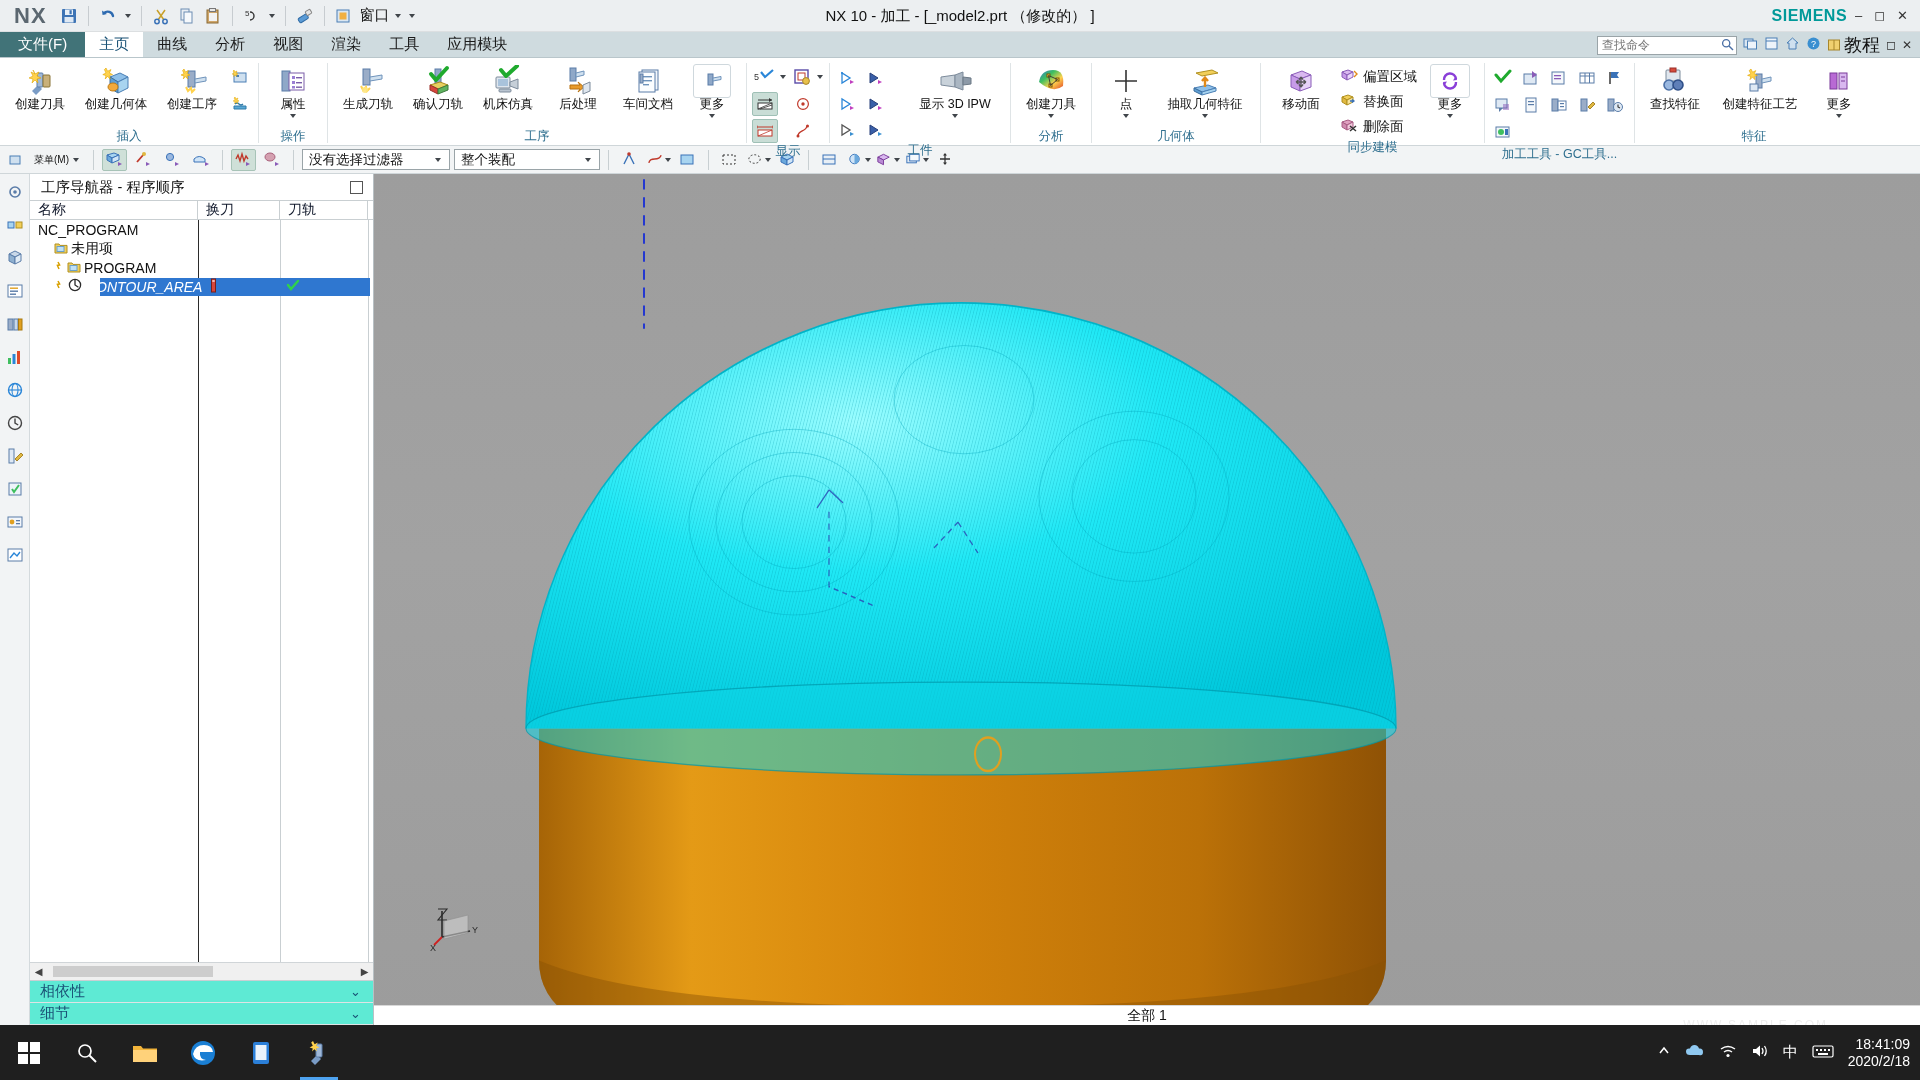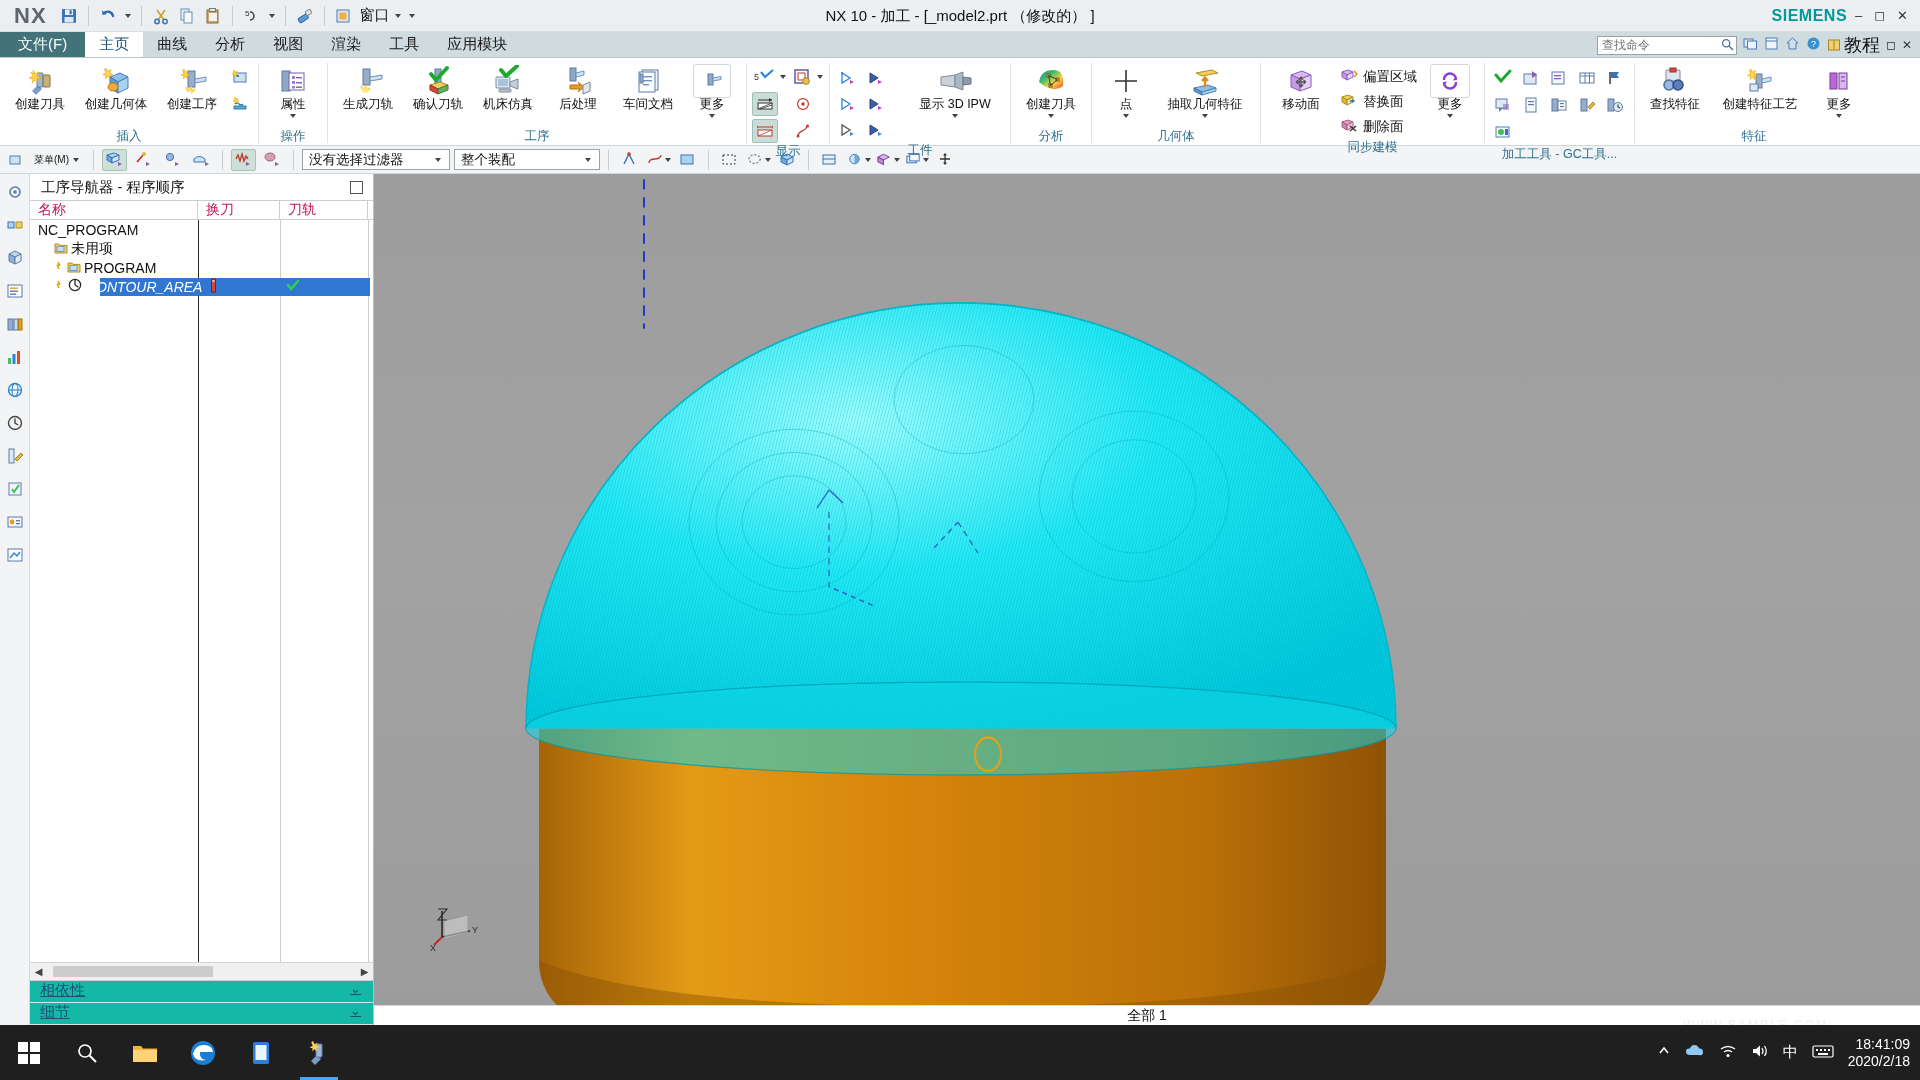--- a/index.html
+++ b/index.html
@@ -109,21 +109,21 @@
     width:344px;background:#fff;border-right:1px solid #b8c0c4;
     display:flex;flex-direction:column;
   }
   .nav-title{
     height:26px;display:flex;align-items:center;justify-content:space-between;
     padding:0 10px 0 11px;font-size:14.5px;color:#111;background:#fff;
   }
   .pinbox{ width:13px;height:13px;border:1.3px solid #555; }
   .nav-head{
     display:flex;height:20px;background:#fff;border-top:1px solid #c9cfd2;border-bottom:1px solid #c9cfd2;
-    font-size:14px;color:#be185d;
+    font-size:14px;color:#0f172a;
   }
   .nav-head div{ display:flex;align-items:center;padding-left:8px;border-right:1px solid #c9cfd2;}
   .c-name{ width:168px;}
   .c-tool{ width:82px;}
   .c-path{ width:88px;}
   .nav-body{ flex:1; position:relative; background:#fff; overflow:hidden;}
   .trow{
     height:19px;display:flex;align-items:center;font-size:14px;color:#111;
     position:relative;cursor:default;
   }
@@ -141,23 +141,23 @@
   .hscroll{
     height:18px;background:#f0f0f0;border-top:1px solid #d0d5d8;
     display:flex;align-items:center;
   }
   .hs-btn{ width:17px;height:17px;display:flex;align-items:center;justify-content:center;font-size:10px;color:#444;}
   .hs-track{ flex:1;height:17px;background:#f0f0f0;position:relative;}
   .hs-thumb{ position:absolute;left:6px;top:3px;height:11px;width:160px;background:#cdcdcd;}
 
   .accordion{ border-top:1px solid #c9cfd2; }
   .acc-item{
-    height:22px;display:flex;justify-content:space-between;
-    padding:0 12px 0 10px;font-size:15px;color:#1a5276;background:#14b8a6;
-    border-bottom:1px solid #dfe3e5;cursor:default;text-decoration:underline;
+    height:22px;display:flex;align-items:center;justify-content:space-between;
+    padding:0 12px 0 10px;font-size:15px;color:#1a5276;background:#5eead4;
+    border-bottom:1px solid #dfe3e5;cursor:default;
   }
   .acc-item .chev{ color:#1a5276;font-size:13px;}
 
   
   .viewport{ flex:1; position:relative; background:#9a9a9a; overflow:hidden;}
   .vp-grad{
     position:absolute;inset:0;
     background:linear-gradient(180deg,#9d9d9d 0%,#a2a2a2 45%,#9c9c9c 100%);
   }
   .statusline{

